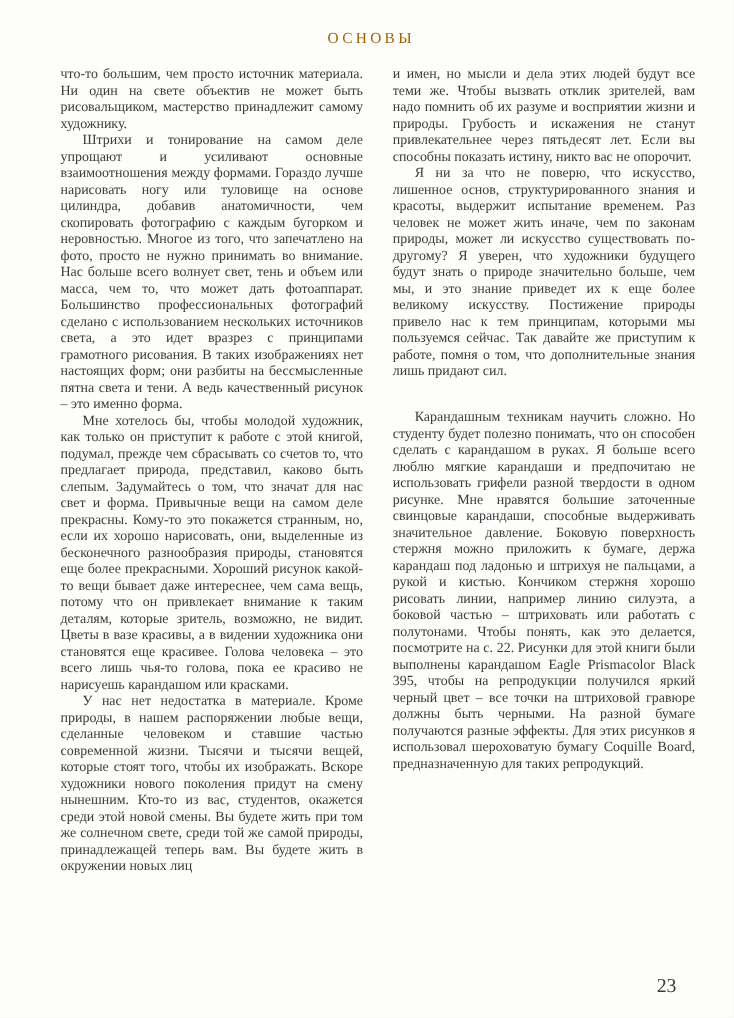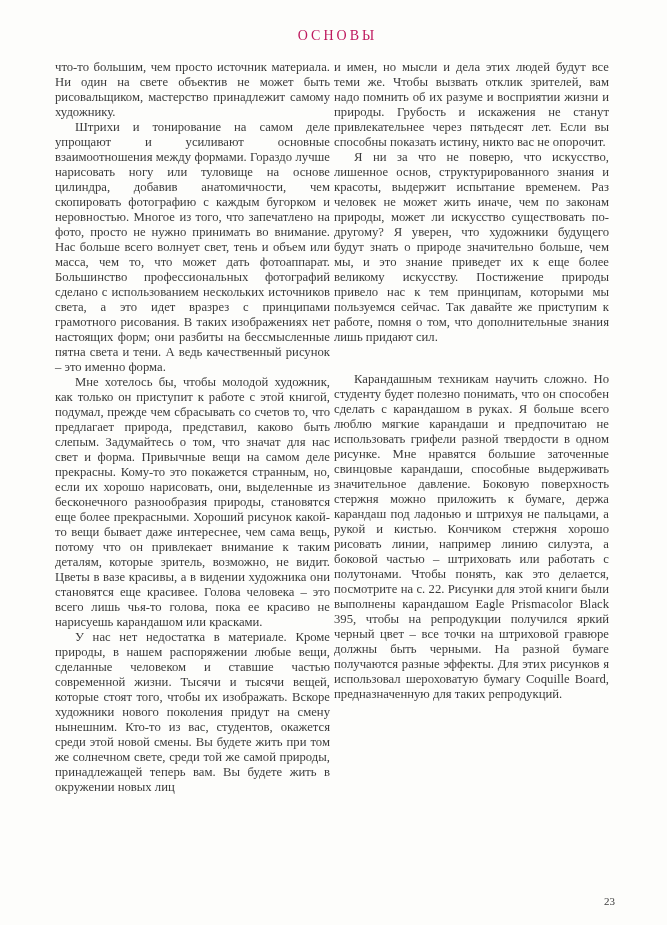--- a/index.html
+++ b/index.html
@@ -16,27 +16,27 @@
     background: #fdfdfb;
     box-sizing: border-box;
     padding: 28px 47px 0 55px;
     color: #3b3b3b;
     overflow: hidden;
   }
   .running-head {
     text-align: center;
     font-size: 14px;
     letter-spacing: 3px;
-    color: #be185d;
+    color: #a16207;
     margin-bottom: 16px;
     font-weight: 400;
   }
   .columns {
     display: flex;
-    gap: 4px;
+    gap: 27px;
   }
   .col {
     width: 275px;
     flex: 0 0 275px;
     text-align: justify;
     font-size: 12.7px;
     line-height: 15px;
     color: #3b3b3b;
   }
   .col p {
@@ -46,21 +46,21 @@
   .col p.cont {
     text-indent: 0;
   }
   .col p.section-break {
     margin-top: 27px;
   }
   .page-number {
     position: absolute;
     right: 52px;
     bottom: 18px;
-    font-size: 11px;
+    font-size: 18px;
     color: #3b3b3b;
   }
 </style>
 </head>
 <body>
 
 <div class="page">
 
   <div class="running-head">ОСНОВЫ</div>
 

